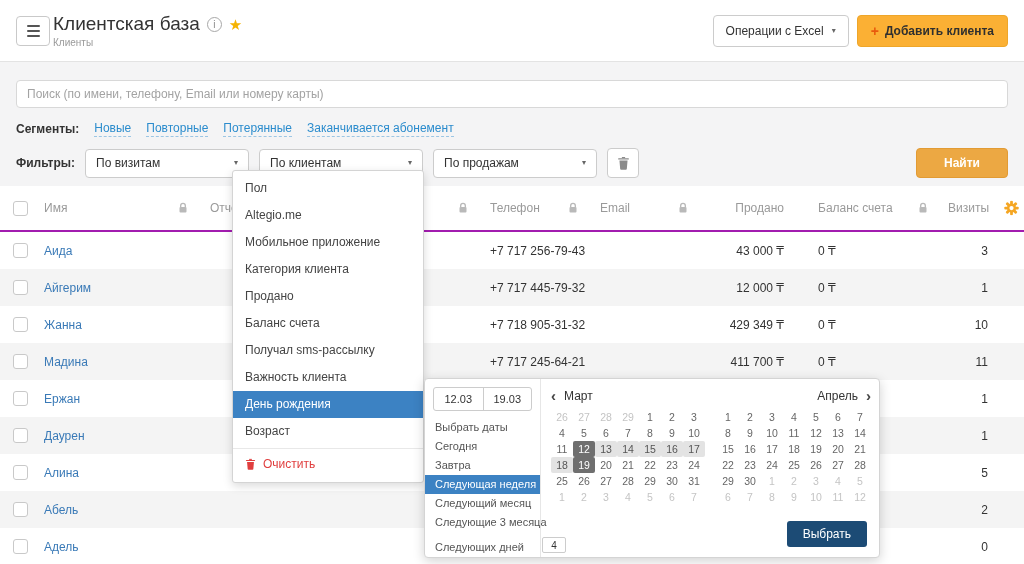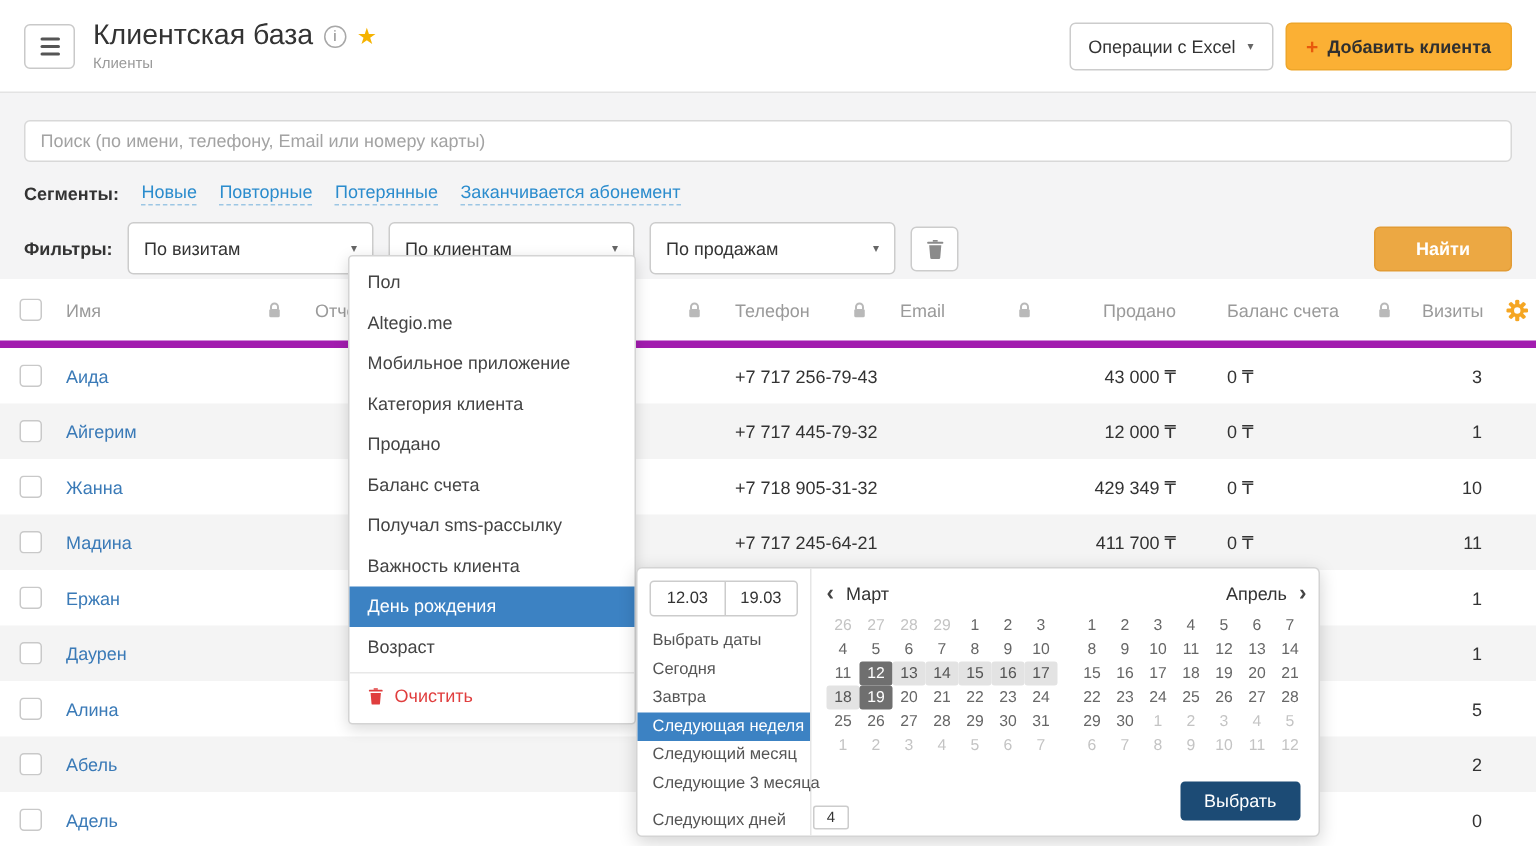--- a/index.html
+++ b/index.html
@@ -5,21 +5,21 @@
   *{margin:0;padding:0;box-sizing:border-box}
   body{background:#e9e9e9}
   .app{position:relative;width:1024px;height:564px;overflow:hidden;background:#f4f4f5;
        font-family:"Liberation Sans","DejaVu Sans",sans-serif;font-size:12px;color:#333}
 
   
   .topbar{height:62px;background:#fff;border-bottom:1px solid #e3e3e3;display:flex;align-items:center;padding:0 16px}
   .hamburger{width:34px;height:30px;border:1px solid #c9c9c9;border-radius:4px;background:#fff;
              display:flex;flex-direction:column;justify-content:center;align-items:center;gap:3px;cursor:pointer}
   .hamburger i{display:block;width:13px;height:2px;background:#555;border-radius:1px}
-  .title-block{margin-left:12px}
+  .title-block{margin-left:3px}
   .title-row{display:flex;align-items:center;gap:7px}
   .page-title{font-size:19px;font-weight:400;color:#333}
   .info-badge{width:15px;height:15px;border:1px solid #a8a8a8;border-radius:50%;color:#8a8a8a;font-size:10px;
               display:flex;align-items:center;justify-content:center}
   .fav-star{color:#f5b301;font-size:15px;line-height:15px}
   .subtitle{font-size:10px;color:#9a9a9a;margin-top:2px}
   .topbar-actions{margin-left:auto;display:flex;gap:8px}
   .btn{display:flex;align-items:center;justify-content:center;height:32px;border-radius:4px;font-size:12px;cursor:pointer;border:1px solid transparent;white-space:nowrap}
   .btn-excel{background:#fff;border-color:#ccc;color:#333;padding:0 12px;gap:8px}
   .caret{font-size:8px;color:#666;line-height:8px}
@@ -28,30 +28,30 @@
 
   
   .search-wrap{margin:18px 16px 0}
   .search-input{width:100%;height:28px;border:1px solid #d8d8d8;border-radius:4px;background:#fff;padding:0 10px;
                 font-family:Liberation Sans, sans-serif;font-size:12px;color:#333;outline:none}
   .search-input::placeholder{color:#a3a3a3}
   .segments{margin:13px 16px 0;display:flex;align-items:center;gap:15px;font-size:12px}
   .bold-label{font-weight:bold;color:#333}
   .seg-link{color:#2b8ccd;border-bottom:1px dashed #9cc6e4;padding-bottom:1px;cursor:pointer}
   .filters{margin:11px 16px 0;display:flex;align-items:center;gap:10px}
-  .select{width:164px;height:35px;border:1px solid #ccc;border-radius:4px;background:#fff;display:flex;
+  .select{width:164px;height:29px;border:1px solid #ccc;border-radius:4px;background:#fff;display:flex;
           align-items:center;justify-content:space-between;padding:0 10px;cursor:pointer;color:#333}
   .icon-btn{width:32px;height:30px;border:1px solid #ccc;border-radius:4px;background:#fff;display:flex;
             align-items:center;justify-content:center;cursor:pointer}
   .btn-find{margin-left:auto;width:92px;height:30px;background:#eca843;border-color:#e29b34;color:#fff;font-weight:bold}
 
   
   .table-card{position:absolute;left:0;right:0;top:186px;bottom:0;background:#fff;z-index:1}
   .thead,.trow{display:grid;grid-template-columns:40px 160px 280px 110px 110px 90px 150px 1fr;align-items:center}
-  .thead{height:46px;border-bottom:5px solid #a21caf;position:relative;color:#9a9a9a}
+  .thead{height:46px;border-bottom:2px solid #a21caf;position:relative;color:#9a9a9a}
   .trow{height:37px}
   .trow:nth-child(even){background:#f4f4f4}
   .cell{overflow:hidden;white-space:nowrap}
   .th{display:flex;align-items:center;justify-content:space-between;padding-right:12px}
   .c-check{display:flex;justify-content:center}
   .c-name{padding-left:4px}
   .c-patr,.c-phone,.c-email{padding-left:10px}
   .c-sold{text-align:right;padding-right:6px}
   .th.c-sold{display:flex;justify-content:flex-end;padding-right:6px}
   .c-balance{padding-left:28px}

